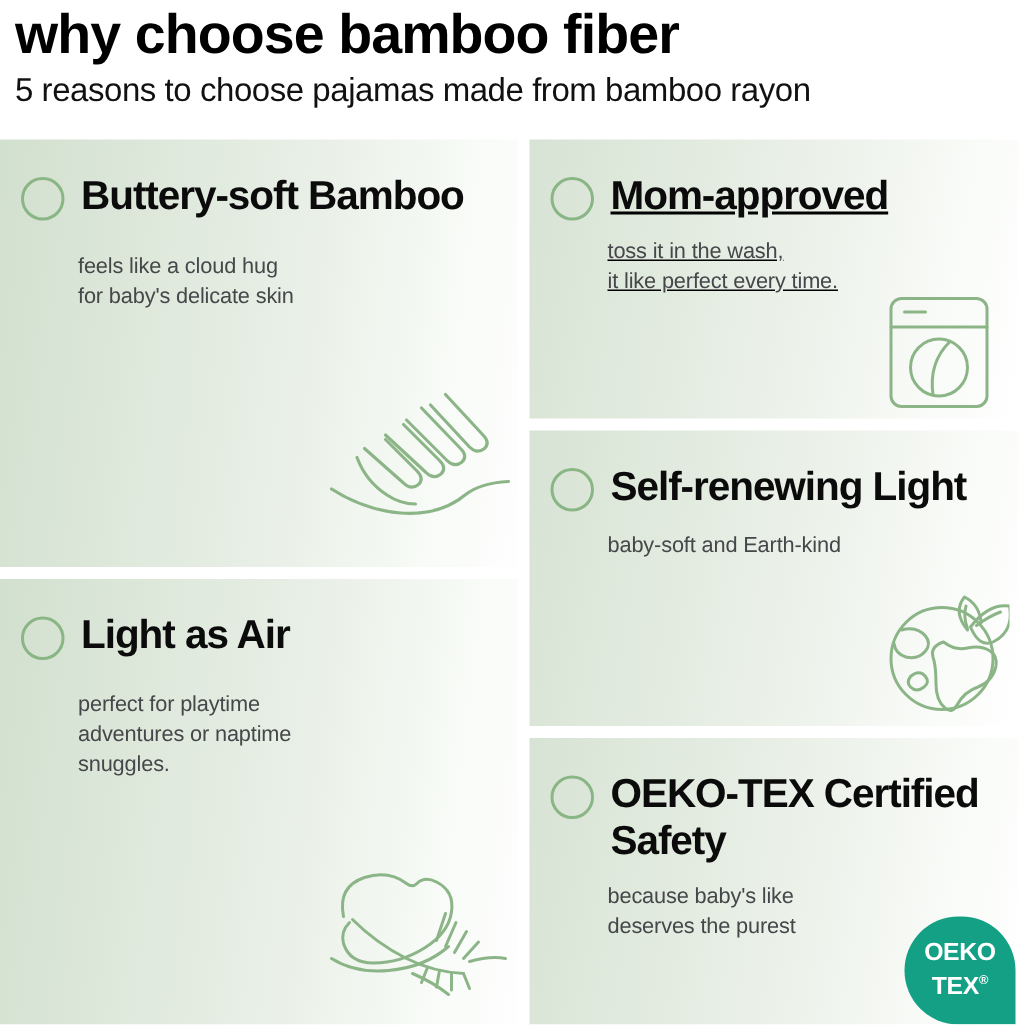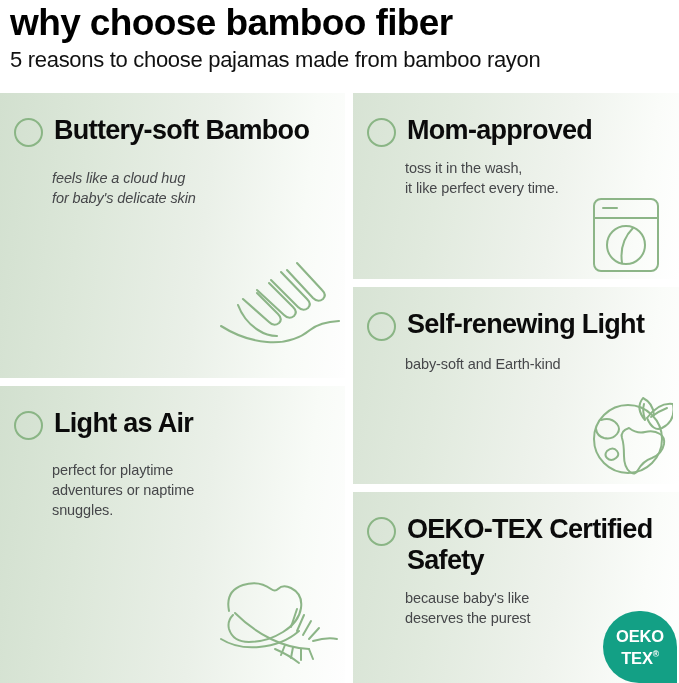--- a/index.html
+++ b/index.html
@@ -95,21 +95,21 @@
   .card-body {
     font-size: 14.5px;
     font-weight: 400;
     line-height: 20px;
     color: #46474a;
     letter-spacing: -0.1px;
     white-space: pre-line;
   }
 
   
-  .card-1 .card-body { margin: 21px 0 0 38px; font-style: italic; }
+  .card-1 .card-body { margin: 21px 0 0 38px; }
   .card-2 .card-body { margin: 11px 0 0 38px; }
   .card-3 .card-body { margin: 13px 0 0 38px; }
   .card-4 .card-body { margin: 20px 0 0 38px; }
   .card-5 .card-body { margin: 12px 0 0 38px; }
 
   
   .deco {
     position: absolute;
     z-index: 1;
     pointer-events: none;
@@ -213,21 +213,21 @@
           <path d="M100 68 q14 -4 24 -2"></path>
           <path d="M62 76 q14 6 24 14"></path>
         </g>
       </svg>
     </div>
 
   </div>
 
   <div class="col col-right">
 
-    <div class="card right-card card-2" style="height:186px;">
+    <div class="card right-card card-2" style="height:186px;text-decoration:underline;">
       <div class="card-inner">
         <div class="head-row">
           <span class="ring"></span>
           <div class="card-title">Mom-approved</div>
         </div>
         <div class="card-body">toss it in the wash,
 it like perfect every time.</div>
       </div>
 
       <svg class="deco deco-washer" viewBox="0 0 74 80" fill="none">

